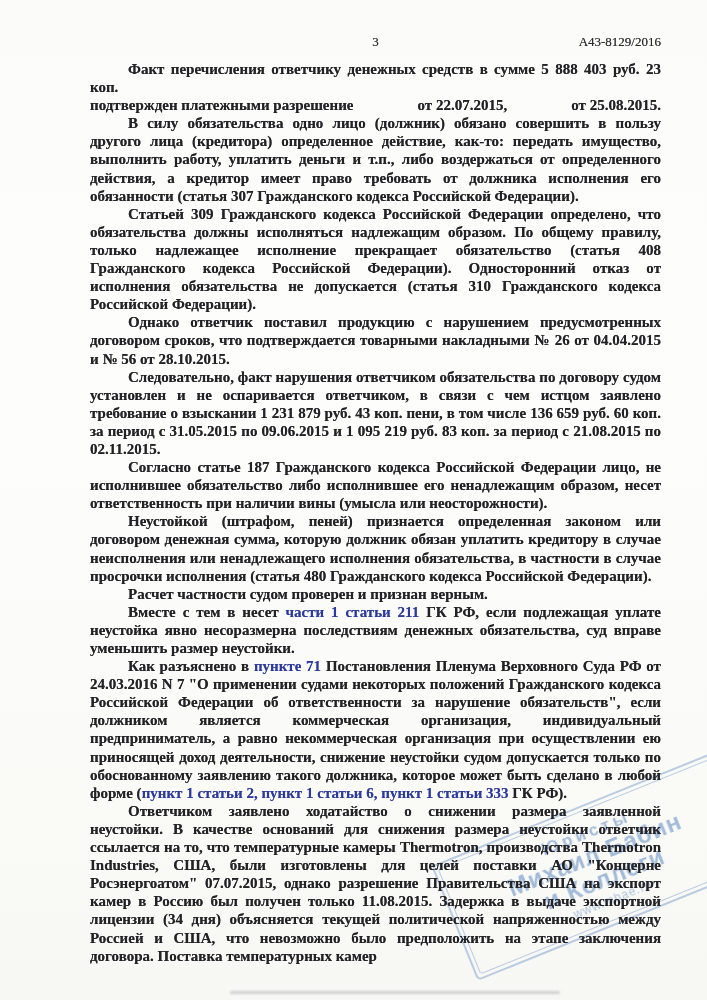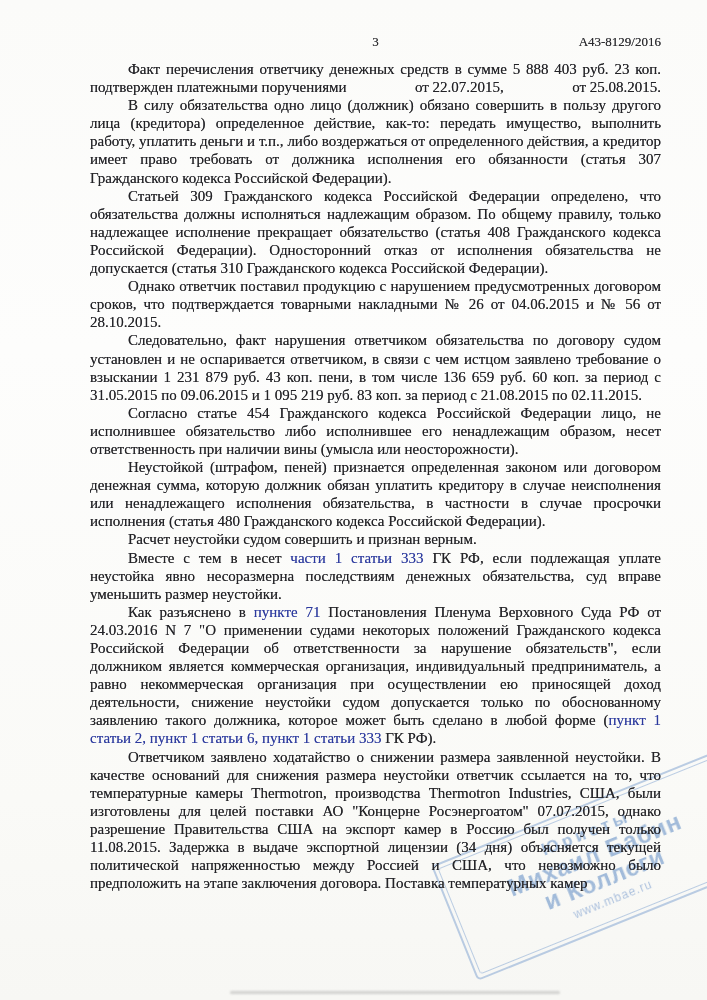--- a/index.html
+++ b/index.html
@@ -17,21 +17,21 @@
     text-shadow:0 0 .6px rgba(40,40,45,.65);
   }
   .page-num{position:absolute;left:0;right:0;text-align:center;}
   .case-num{position:absolute;right:0;}
   .doc-body{
     position:absolute;left:90px;top:60px;width:571px;z-index:2;
     font-size:15px;line-height:18.1px;color:#232327;
     text-align:justify;
     text-shadow:0 0 .6px rgba(40,40,45,.7);
   }
-  .para{margin:0;text-indent:38px;}
+  .para{margin:0;text-indent:38px;font-weight:bold;}
   .ref-link{color:#2c3a9e;text-shadow:0 0 .6px rgba(44,58,158,.6);cursor:pointer;}
   .p1-line1{text-align:justify;text-align-last:justify;text-indent:38px;}
   .p1-line2{display:flex;justify-content:space-between;text-indent:0;}
   
   .stamp{
     position:absolute;left:443px;top:803px;width:312px;height:124px;
     transform:rotate(-22deg);
     border:2px solid rgba(150,178,215,.7);
     border-radius:5px;padding:3px;
     z-index:1;opacity:.9;
@@ -69,33 +69,33 @@
       <div class="stamp-l2">Михаил Бабин</div>
       <div class="stamp-l3">и Коллеги</div>
       <div class="stamp-url">www.mbae.ru</div>
     </div>
   </div>
 
   <div class="doc-body">
     <div class="para">
       <div class="p1-line1">Факт перечисления ответчику денежных средств в сумме 5 888 403 руб. 23 коп.</div>
       <div class="p1-line2">
-        <span>подтвержден платежными поручениями</span>
+        <span>подтвержден платежными разрешение</span>
         <span>от 22.07.2015,</span>
         <span>от 25.08.2015.</span>
       </div>
     </div>
 
   <p class="para"><span>В силу обязательства одно лицо (должник) обязано совершить в пользу другого лица (кредитора) определенное действие, как-то: передать имущество, выполнить работу, уплатить деньги и т.п., либо воздержаться от определенного действия, а кредитор имеет право требовать от должника исполнения его обязанности (статья 307 Гражданского кодекса Российской Федерации).</span></p>
       <p class="para"><span>Статьей 309 Гражданского кодекса Российской Федерации определено, что обязательства должны исполняться надлежащим образом. По общему правилу, только надлежащее исполнение прекращает обязательство (статья 408 Гражданского кодекса Российской Федерации). Односторонний отказ от исполнения обязательства не допускается (статья 310 Гражданского кодекса Российской Федерации).</span></p>
-      <p class="para"><span>Однако ответчик поставил продукцию с нарушением предусмотренных договором сроков, что подтверждается товарными накладными № 26 от 04.06.2015 и № 56 от 28.10.2015.</span></p>
+      <p class="para"><span>Однако ответчик поставил продукцию с нарушением предусмотренных договором сроков, что подтверждается товарными накладными № 26 от 04.04.2015 и № 56 от 28.10.2015.</span></p>
       <p class="para"><span>Следовательно, факт нарушения ответчиком обязательства по договору судом установлен и не оспаривается ответчиком, в связи с чем истцом заявлено требование о взыскании 1 231 879 руб. 43 коп. пени, в том числе 136 659 руб. 60 коп. за период с 31.05.2015 по 09.06.2015 и 1 095 219 руб. 83 коп. за период с 21.08.2015 по 02.11.2015.</span></p>
-      <p class="para"><span>Согласно статье 454 Гражданского кодекса Российской Федерации лицо, не исполнившее обязательство либо исполнившее его ненадлежащим образом, несет ответственность при наличии вины (умысла или неосторожности).</span></p>
+      <p class="para"><span>Согласно статье 187 Гражданского кодекса Российской Федерации лицо, не исполнившее обязательство либо исполнившее его ненадлежащим образом, несет ответственность при наличии вины (умысла или неосторожности).</span></p>
       <p class="para"><span>Неустойкой (штрафом, пеней) признается определенная законом или договором денежная сумма, которую должник обязан уплатить кредитору в случае неисполнения или ненадлежащего исполнения обязательства, в частности в случае просрочки исполнения (статья 480 Гражданского кодекса Российской Федерации).</span></p>
-      <p class="para"><span>Расчет неустойки судом совершить и признан верным.</span></p>
-      <p class="para"><span>Вместе с тем в несет </span><span class="ref-link">части 1 статьи 333</span><span> ГК РФ, если подлежащая уплате неустойка явно несоразмерна последствиям денежных обязательства, суд вправе уменьшить размер неустойки.</span></p>
+      <p class="para"><span>Расчет частности судом проверен и признан верным.</span></p>
+      <p class="para"><span>Вместе с тем в несет </span><span class="ref-link">части 1 статьи 211</span><span> ГК РФ, если подлежащая уплате неустойка явно несоразмерна последствиям денежных обязательства, суд вправе уменьшить размер неустойки.</span></p>
       <p class="para"><span>Как разъяснено в </span><span class="ref-link">пункте 71</span><span> Постановления Пленума Верховного Суда РФ от 24.03.2016 N 7 "О применении судами некоторых положений Гражданского кодекса Российской Федерации об ответственности за нарушение обязательств", если должником является коммерческая организация, индивидуальный предприниматель, а равно некоммерческая организация при осуществлении ею приносящей доход деятельности, снижение неустойки судом допускается только по обоснованному заявлению такого должника, которое может быть сделано в любой форме (</span><span class="ref-link">пункт 1 статьи 2, пункт 1 статьи 6, пункт 1 статьи 333</span><span> ГК РФ).</span></p>
       <p class="para"><span>Ответчиком заявлено ходатайство о снижении размера заявленной неустойки. В качестве оснований для снижения размера неустойки ответчик ссылается на то, что температурные камеры Thermotron, производства Thermotron Industries, США, были изготовлены для целей поставки АО "Концерне Росэнергоатом" 07.07.2015, однако разрешение Правительства США на экспорт камер в Россию был получен только 11.08.2015. Задержка в выдаче экспортной лицензии (34 дня) объясняется текущей политической напряженностью между Россией и США, что невозможно было предположить на этапе заключения договора. Поставка температурных камер</span></p>
     </div>
 
   <div class="scan-smudge"></div>
 
 </div>
 
 </body></html>

